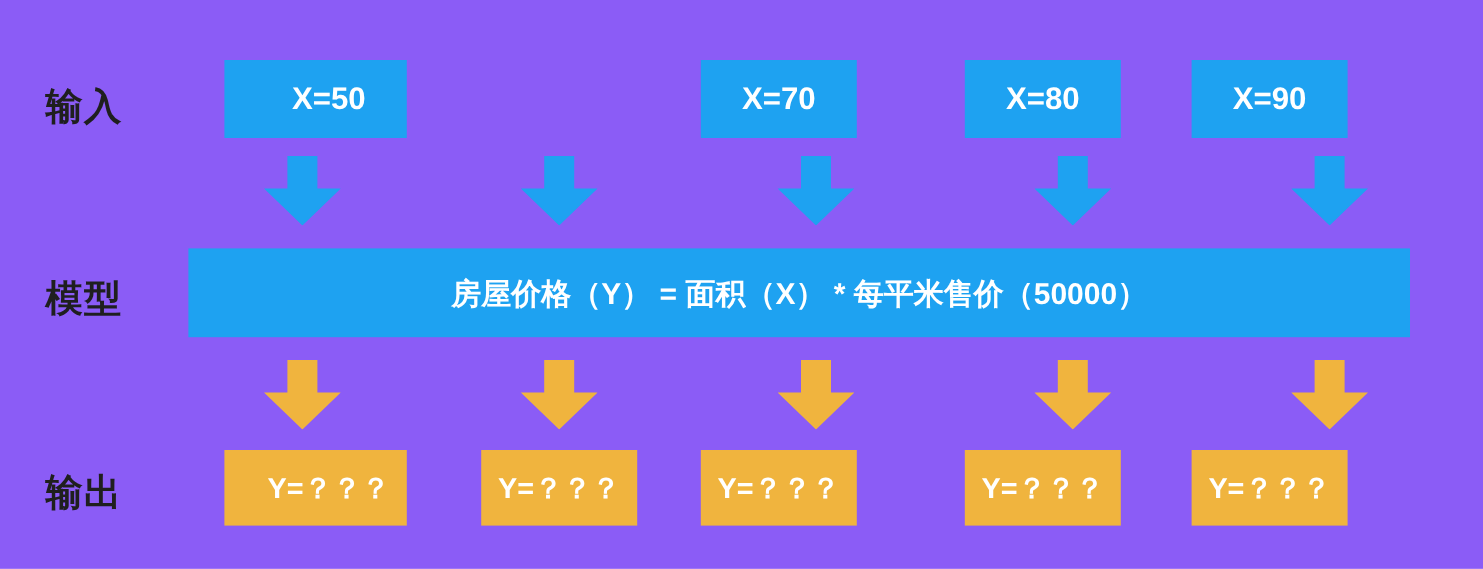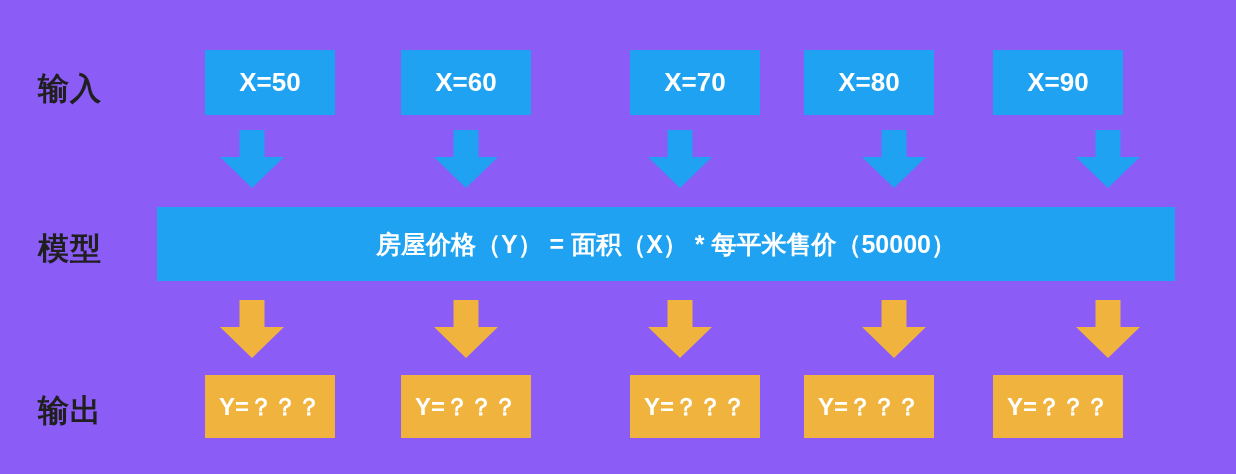--- a/index.html
+++ b/index.html
@@ -30,21 +30,21 @@
     position:absolute;
     width:130px;height:65px;
     display:flex;align-items:center;justify-content:center;
     color:#ffffff;
     font-weight:bold;
     font-size:26px;
     white-space:nowrap;
   }
   .blue-box{background:var(--blue);top:50px;}
   .orange-box{background:var(--orange);top:375px;height:63px;font-size:24px;}
-  .c1{left:205px;} .c2{left:401px;} .c3{left:630px;} .c4{left:804px;} .c5{left:993px;}
+  .c1{left:187px;padding-left:22px;} .c2{left:401px;} .c3{left:584px;} .c4{left:804px;} .c5{left:993px;}
   .arrow{
     position:absolute;
     width:64px;height:58px;
   }
   .arrow svg{display:block;width:64px;height:58px;}
   .arrow-blue{top:130px;}
   .arrow-orange{top:300px;}
   .a1{left:220px;} .a2{left:434px;} .a3{left:648px;} .a4{left:862px;} .a5{left:1076px;}
   .model-bar{
     position:absolute;
@@ -62,21 +62,20 @@
 </head>
 <body>
 
 <div class="canvas">
 
   <div class="row-label lbl-input">输入</div>
   <div class="row-label lbl-output">输出</div>
   <div class="row-label lbl-model">模型</div>
 
   <div class="box blue-box c1">X=50</div>
-  <div class="box blue-box c2">X=60</div>
   <div class="box blue-box c3">X=70</div>
   <div class="box blue-box c4">X=80</div>
   <div class="box blue-box c5">X=90</div>
 
   <div class="arrow arrow-blue a1">
     <svg viewBox="0 0 64 58">
         <polygon points="19.5,0 44.5,0 44.5,27 64,27 32,58 0,27 19.5,27" style="fill:var(--blue)"></polygon>
       </svg>
   </div>
   <div class="arrow arrow-blue a2">

